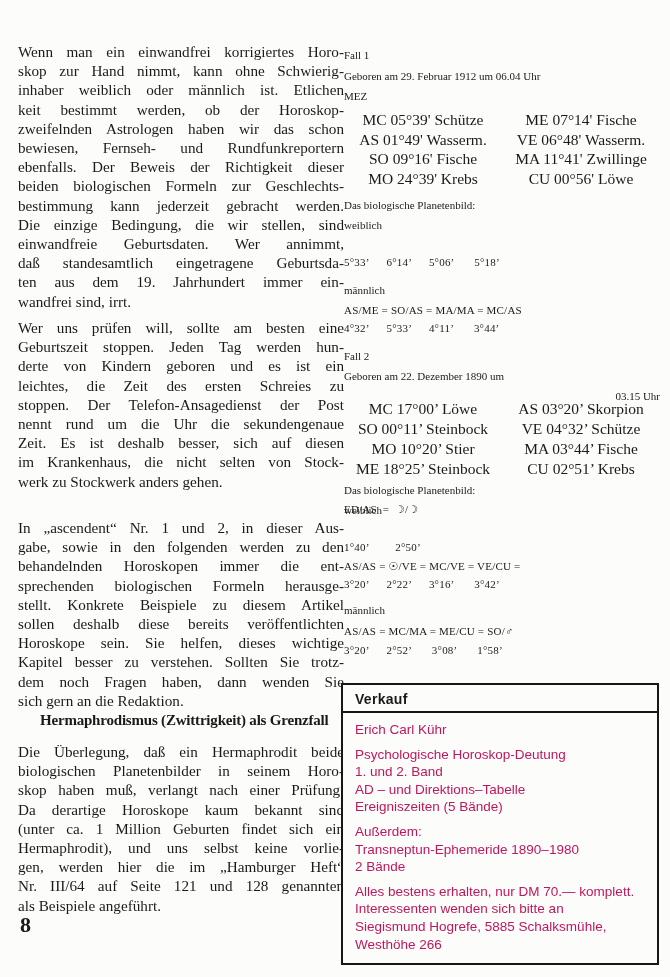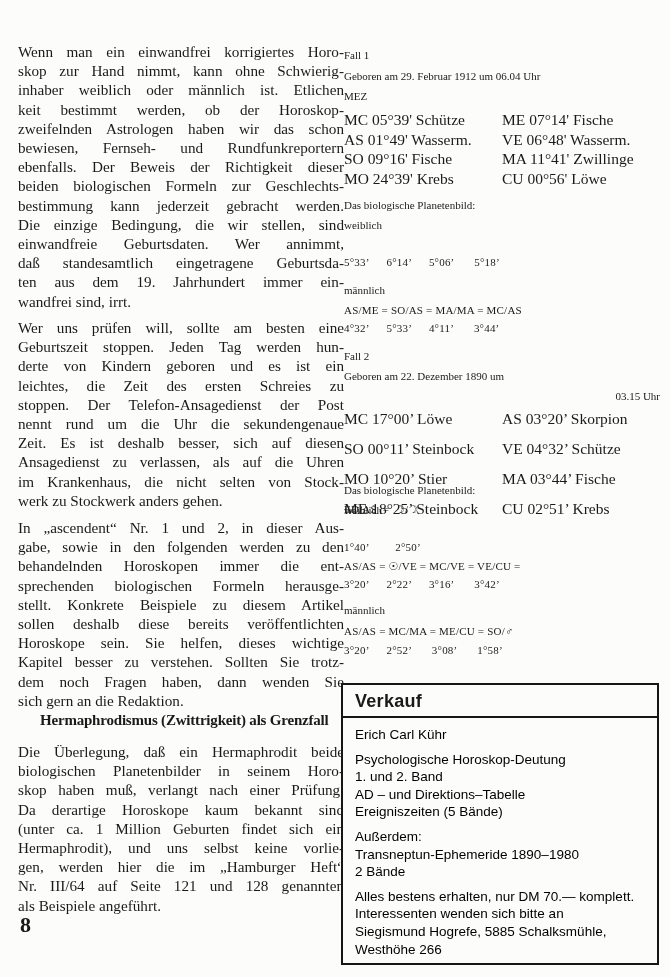--- a/index.html
+++ b/index.html
@@ -13,37 +13,37 @@
   .para .line { line-height:19.2px; white-space:normal; }
   .para .jl { text-align:justify; text-align-last:justify; }
   .heading {
     position:absolute; left:18px; width:330px; font-weight:bold;
     font-size:15px; letter-spacing:-0.2px;margin-left:22px;
   }
   .page-number { position:absolute; left:20px; top:912px; font-size:22px; font-weight:bold; }
   
   .rline { position:absolute; left:344px; width:316px; font-size:11px; line-height:19px; white-space:pre; }
   .rtable { position:absolute; left:344px; width:316px; font-size:15.5px; }
-  .rtable .trow { display:grid; grid-template-columns:158px 1fr; }
+  .rtable .trow { display:grid; grid-template-columns:158px 1fr;text-align:center; }
   .f1t .trow { line-height:19.5px; }
-  .f2t .trow { line-height:20px;margin-top:10px; }
+  .f2t .trow { line-height:20px; }
   .rtable .tc { white-space:pre; }
   .time-right { text-align:right; padding-right:4px; }
   .formula { letter-spacing:0.2px; }
   
   .vbox {
     position:absolute; left:341px; top:683px; width:318px; height:282px;
     border:2px solid #161616; box-sizing:border-box; background:#fcfcfa;
     font-family:"Liberation Sans", sans-serif;
   }
   .vbox-header {
     padding:6px 12px 4px 12px; border-bottom:2px solid #161616;
-    font-size:18px; font-weight:bold; letter-spacing:0.3px;
+    font-size:14px; font-weight:bold; letter-spacing:0.3px;
   }
-  .vbox-body { padding:8px 12px 0 12px; font-size:13.5px; color:#000000; }
+  .vbox-body { padding:8px 12px 0 12px; font-size:13.5px; color:#be185d; }
   .vbox-body .line { line-height:17.6px; }
   .vbox-body .gap { height:7px; }
 </style>
 </head>
 <body>
 
 <div class="page">
 
   <div class="para" style="top:42px">
       <div class="line jl">Wenn man ein einwandfrei korrigiertes Horo-</div>
@@ -62,21 +62,20 @@
       <div class="line">wandfrei sind, irrt.</div>
     </div>
   <div class="para" style="top:318px">
       <div class="line jl">Wer uns prüfen will, sollte am besten eine</div>
       <div class="line jl">Geburtszeit stoppen. Jeden Tag werden hun-</div>
       <div class="line jl">derte von Kindern geboren und es ist ein</div>
       <div class="line jl">leichtes, die Zeit des ersten Schreies zu</div>
       <div class="line jl">stoppen. Der Telefon-Ansagedienst der Post</div>
       <div class="line jl">nennt rund um die Uhr die sekundengenaue</div>
       <div class="line jl">Zeit. Es ist deshalb besser, sich auf diesen</div>
-      <div class="line jl">Ansagedienst zu verlassen, als auf die Uhren</div>
       <div class="line jl">im Krankenhaus, die nicht selten von Stock-</div>
       <div class="line">werk zu Stockwerk anders gehen.</div>
     </div>
   <div class="para" style="top:518px">
       <div class="line jl">In „ascendent“ Nr. 1 und 2, in dieser Aus-</div>
       <div class="line jl">gabe, sowie in den folgenden werden zu den</div>
       <div class="line jl">behandelnden Horoskopen immer die ent-</div>
       <div class="line jl">sprechenden biologischen Formeln herausge-</div>
       <div class="line jl">stellt. Konkrete Beispiele zu diesem Artikel</div>
       <div class="line jl">sollen deshalb diese bereits veröffentlichten</div>

